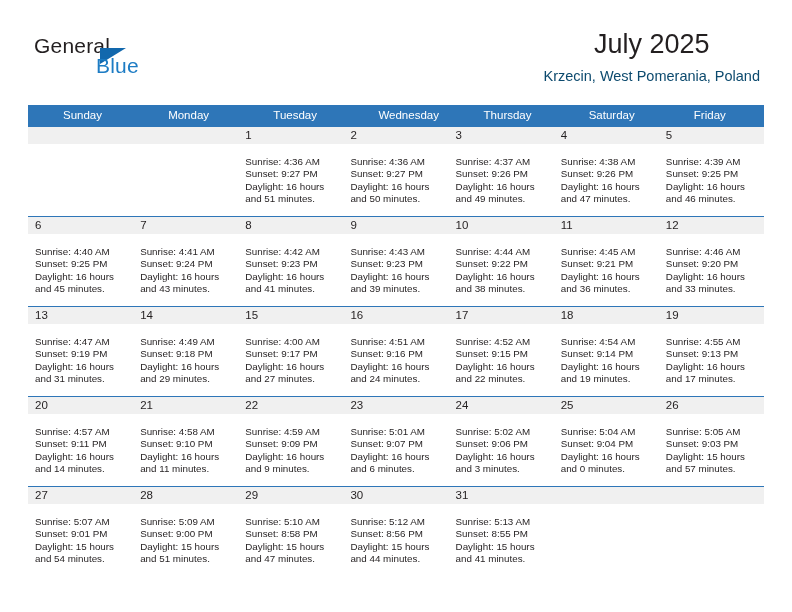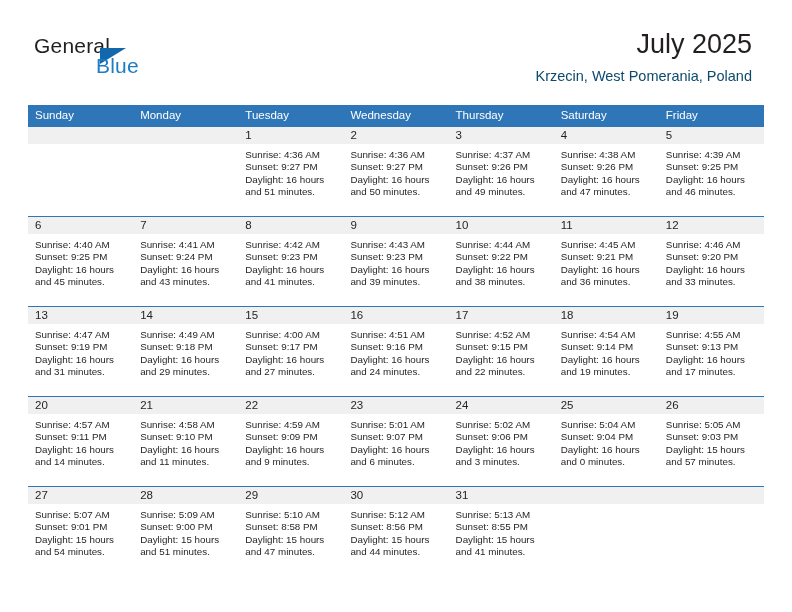--- a/index.html
+++ b/index.html
@@ -60,23 +60,23 @@
     left: 66px;
     top: 14px;
     width: 0;
     height: 0;
     border-left: 26px solid #1268ad;
     border-bottom: 16px solid transparent;
   }
 
   .title-block {
     position: absolute;
-    right: 12px;
+    right: 4px;
     top: 0;
-    text-align: right;
+    text-align: center;
   }
   .cal-title {
     font-size: 27px;
     color: #231f20;
     line-height: 32px;
     white-space: nowrap;
   }
   .cal-sub {
     font-size: 14.5px;
     color: #0c4a6e;
@@ -98,20 +98,21 @@
     height: 21px;
   }
   .weekday {
     flex: 1 1 0;
     color: #ffffff;
     font-size: 11.5px;
     line-height: 21px;
     padding-left: 7px;
     box-sizing: border-box;
     white-space: nowrap;
+    margin-left: 28px;
   }
   .week {
     border-top: 1px solid #2e76b8;
     display: flex;
     height: 89px;
   }
   .week:first-of-type {
     border-top: none;
   }
   .daycell {
@@ -124,21 +125,21 @@
     height: 17px;
     background: #f0f0f0;
   }
   .daynum {
     font-size: 11.5px;
     color: #231f20;
     line-height: 17px;
     padding-left: 7px;
   }
   .details {
-    padding: 5px 6px 0 7px;
+    padding: 12px 6px 0 7px;
     font-size: 9.8px;
     line-height: 12.4px;
     color: #231f20;
   }
   .details div {
     white-space: nowrap;
   }
   .daycell.empty .daynum-band {
     background: #f0f0f0;
   }

